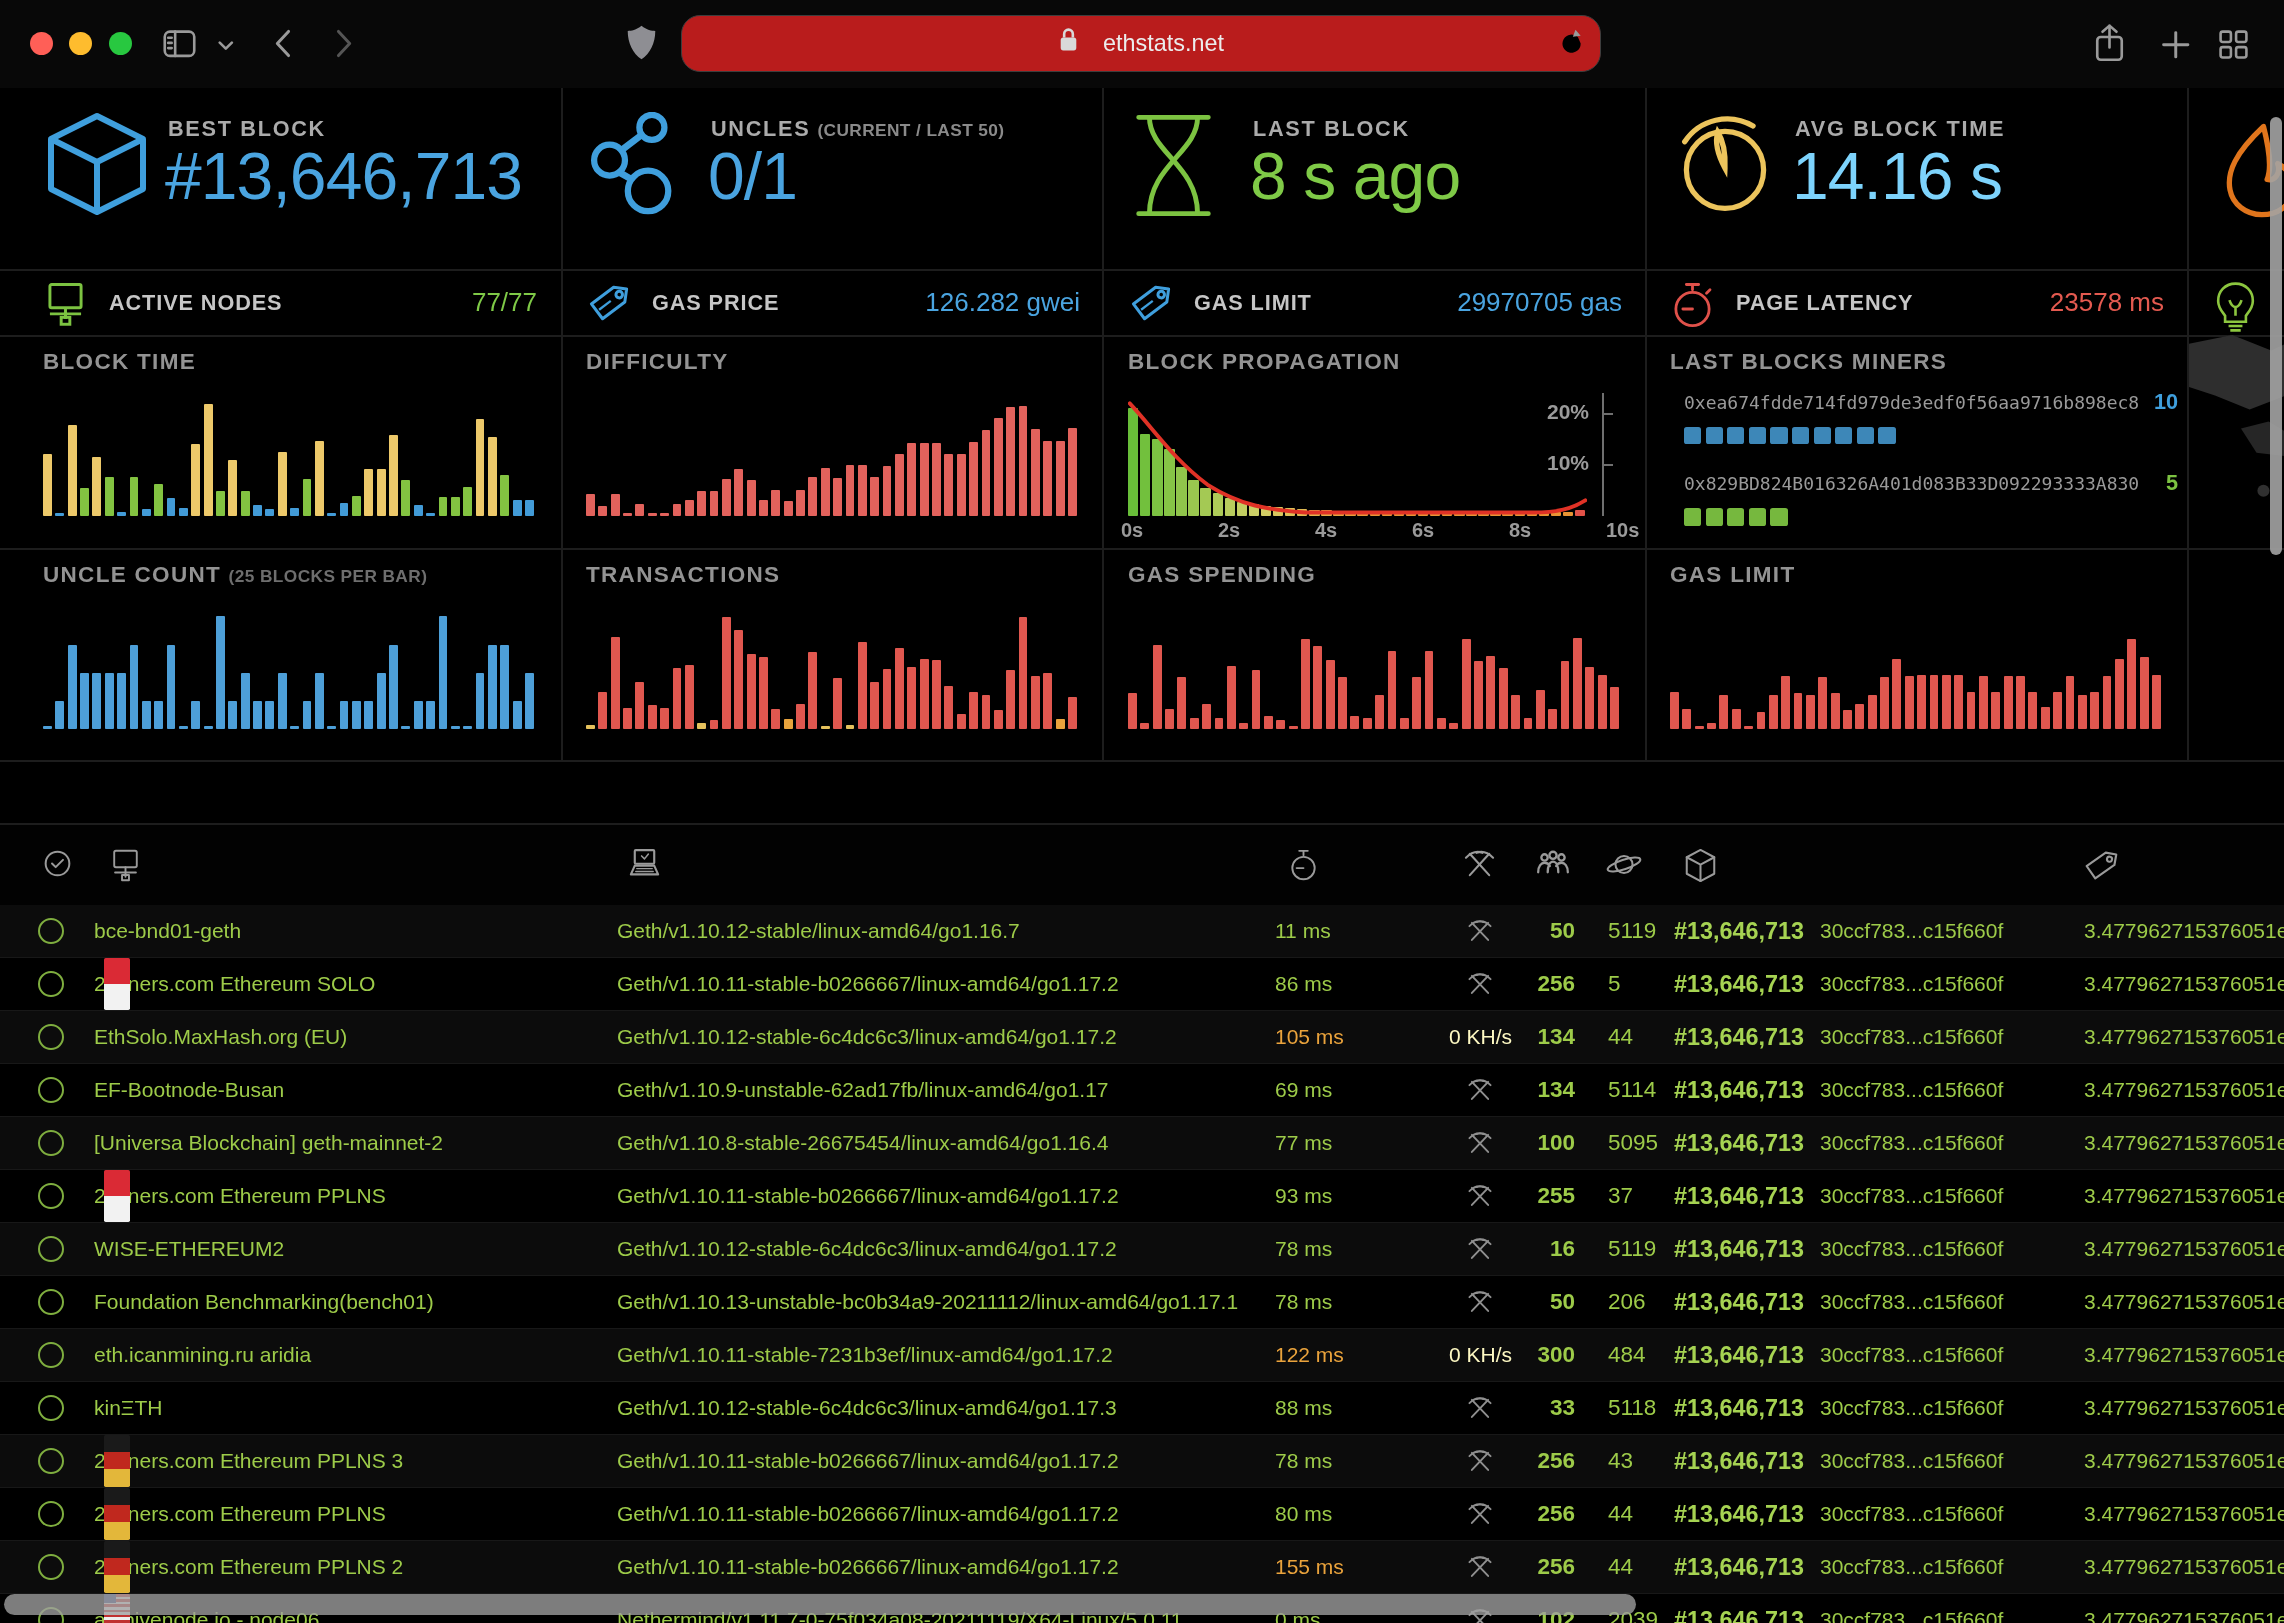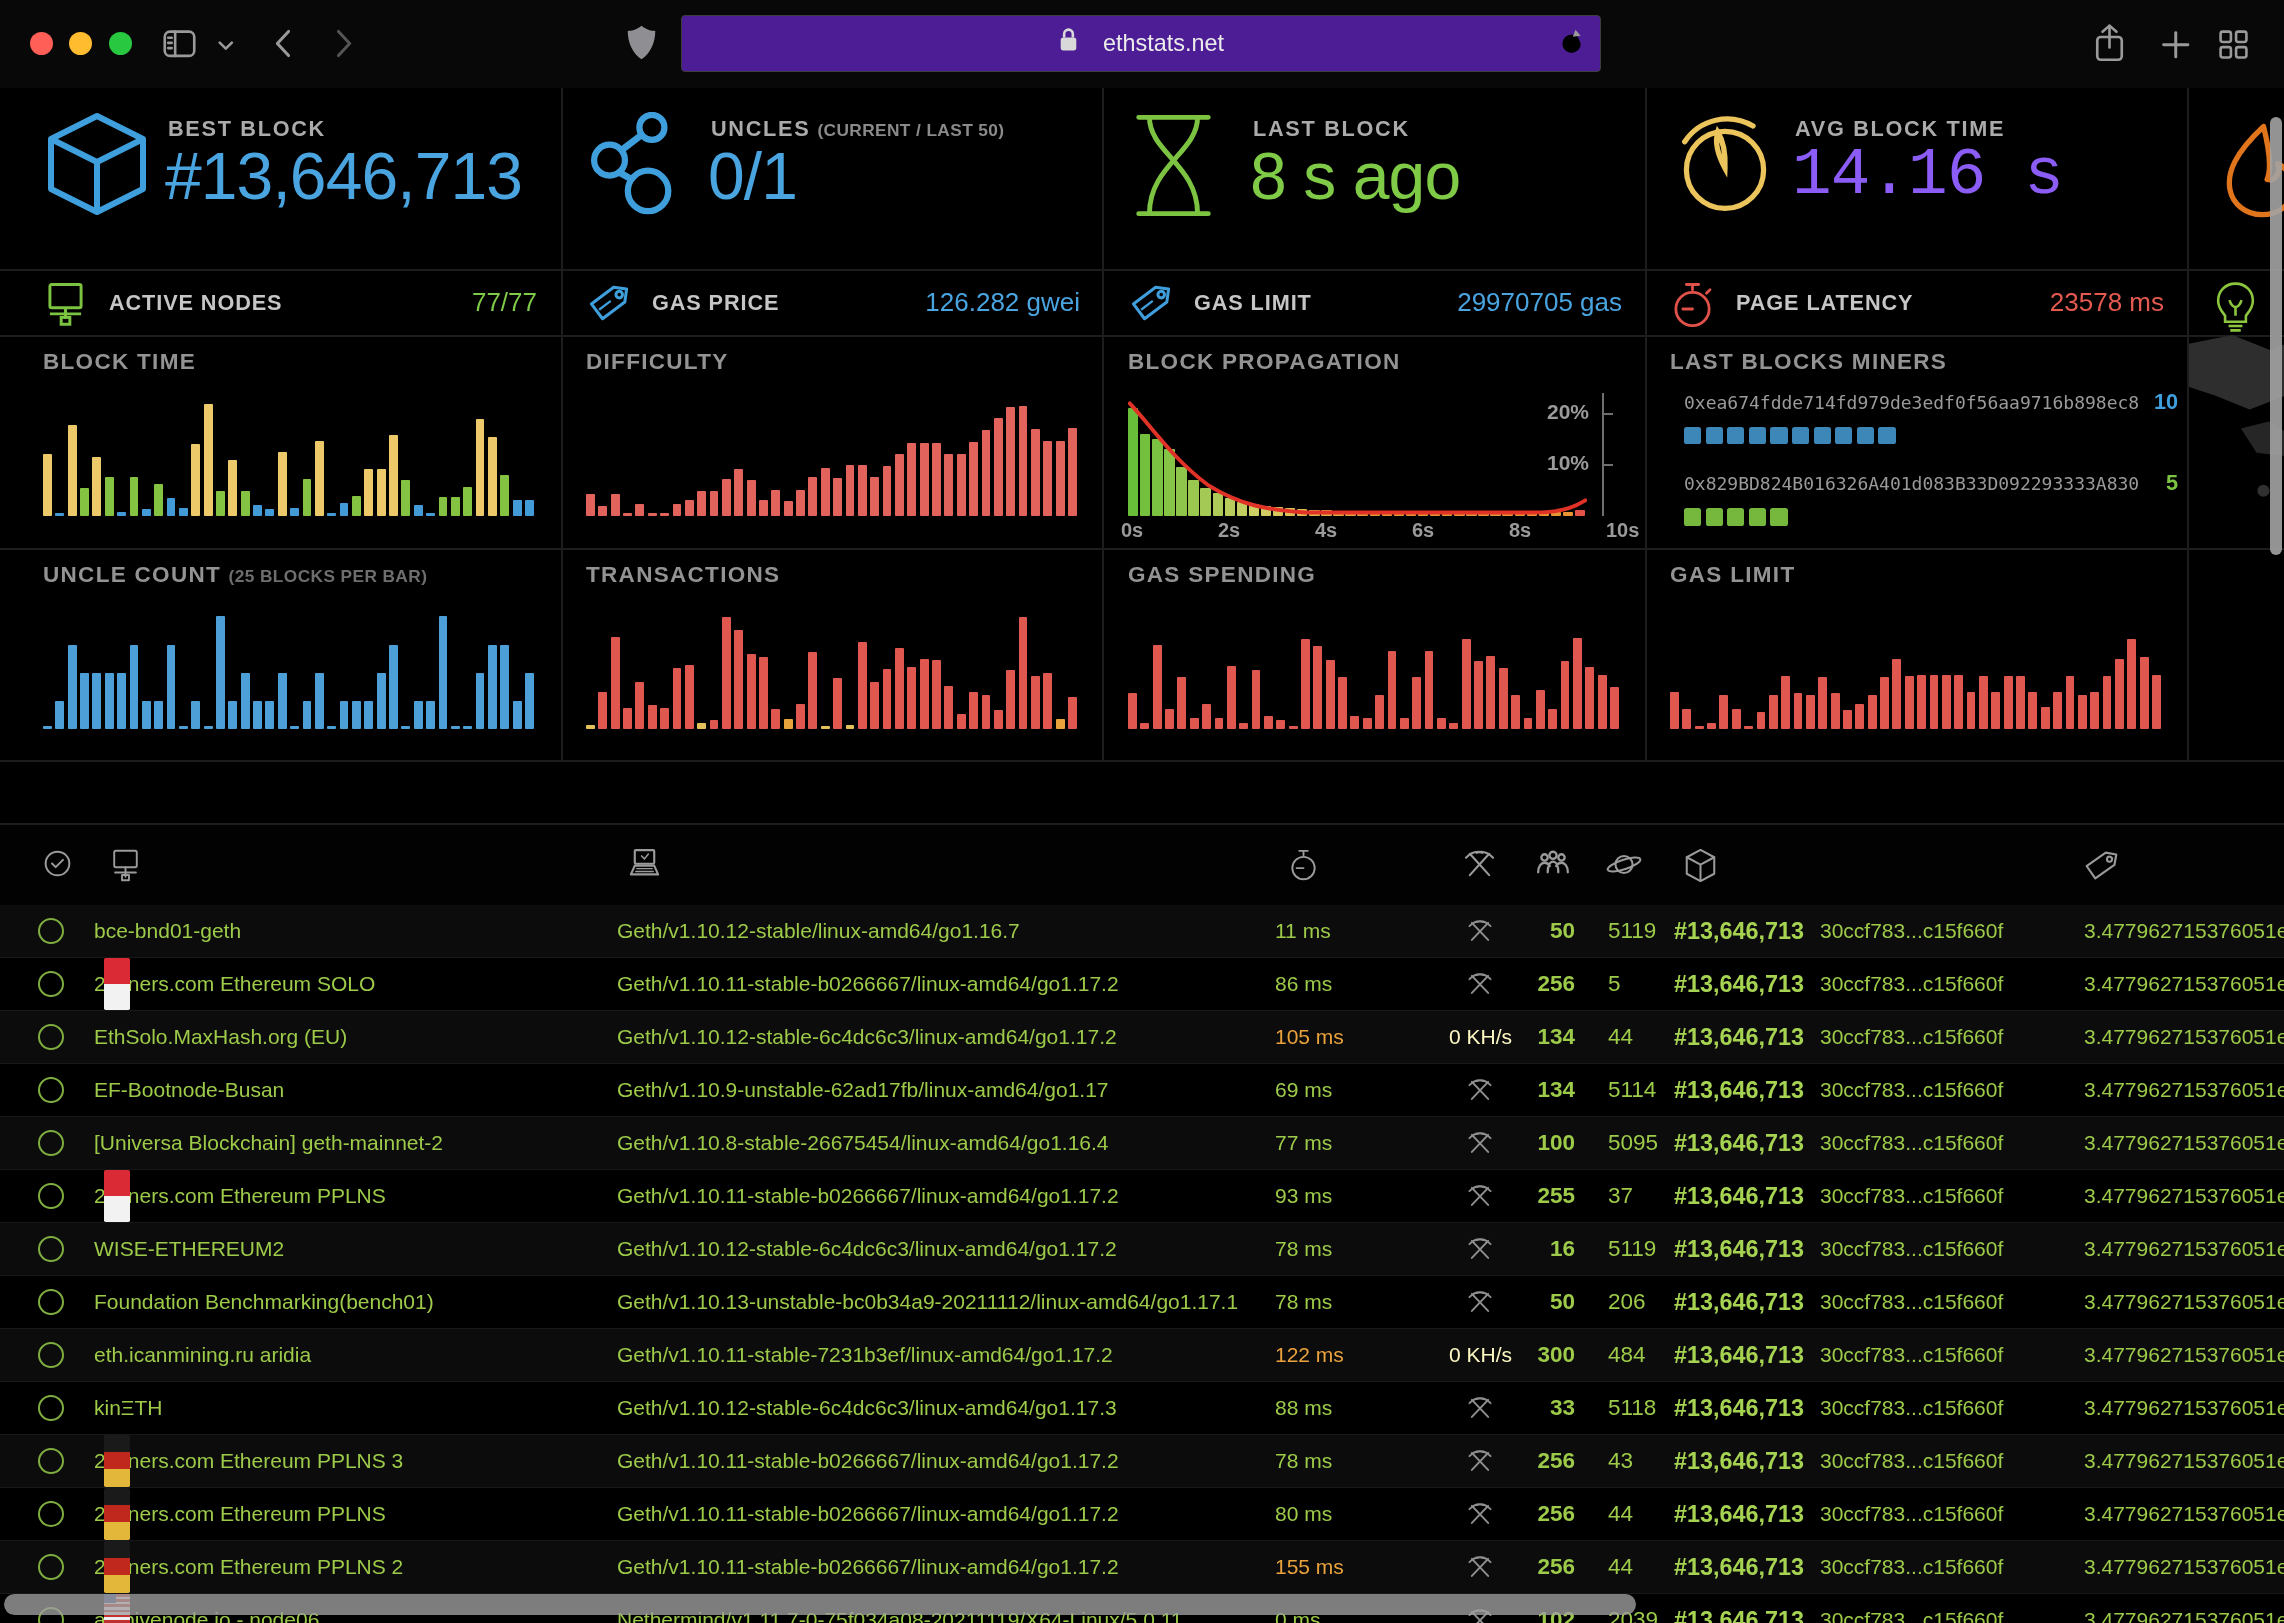--- a/index.html
+++ b/index.html
@@ -6,38 +6,38 @@
   #app{position:relative;width:2284px;height:1624px;background:#000;overflow:hidden;
        font-family:"Liberation Sans",sans-serif;color:#ddd;}
 
   
   .chrome{position:absolute;left:0;top:0;width:2284px;height:88px;background:#080808;}
   .tl{position:absolute;top:32px;width:23.4px;height:23.4px;border-radius:50%;}
   .tl.red{left:29.5px;background:#ff5f57;} .tl.yel{left:69px;background:#febc2e;} .tl.grn{left:109px;background:#28c840;}
   .cicon{position:absolute;}
   .cicon svg{stroke:#9a9a9a;fill:none;stroke-width:3;stroke-linecap:round;stroke-linejoin:round;}
   .cicon.dim svg{stroke:#555;}
-  .urlbar{position:absolute;left:681px;top:14.7px;width:918px;height:55px;background:#4c1d95;
-          border:1.7px solid #3d3d3d;border-radius:4px;display:flex;align-items:center;justify-content:center;
+  .urlbar{position:absolute;left:681px;top:14.7px;width:918px;height:55px;background:#b91c1c;
+          border:1.7px solid #3d3d3d;border-radius:19px;display:flex;align-items:center;justify-content:center;
           gap:24px;color:#ececec;font-size:23.4px;}
   .urlbar .refresh{position:absolute;right:14px;top:12px;}
 
   
   .vline{position:absolute;top:88px;height:672px;width:1.7px;background:#1d1d1d;}
   .hline{position:absolute;left:0;width:2284px;height:1.7px;background:#1d1d1d;}
 
   
   .panel{position:absolute;width:542px;}
   .c0{left:19px;} .c1{left:562px;} .c2{left:1104px;} .c3{left:1646px;} .c4{left:2189px;}
   .bigstat{top:88px;height:181px;}
   .bigicon{position:absolute;left:26px;top:24px;}
   .biglabel{position:absolute;left:149px;top:28px;font-size:21.7px;font-weight:bold;color:#ababab;letter-spacing:1.7px;}
   .biglabel .sub{font-size:17.3px;color:#8a8a8a;letter-spacing:0.4px;font-weight:bold;margin-left:7px;}
   .bigvalue{position:absolute;left:146px;top:50px;font-size:66px;font-weight:300;letter-spacing:-0.9px;}
-  .c-blue{color:#4aa4e0;} .c-green{color:#7fca47;} .c-yellow{color:#8b5cf6;font-family:Liberation Mono, monospace;} .c-red{color:#e45a50;}
+  .c-blue{color:#4aa4e0;} .c-green{color:#7fca47;} .c-yellow{color:#7dd3fc;} .c-red{color:#e45a50;}
 
   .smallstat{top:269px;height:67px;}
   .smicon{position:absolute;left:24px;top:12px;}
   .smlabel{position:absolute;left:90px;top:0;height:67px;display:flex;align-items:center;
            font-size:21.7px;font-weight:bold;color:#c6c6c6;letter-spacing:0.9px;}
   .smvalue{position:absolute;right:24px;top:0;height:67px;display:flex;align-items:center;font-size:26px;}
 
   .chartp{height:212px;}
   .r1{top:335px;} .r2{top:548px;}
   .ctitle{position:absolute;left:24px;top:14px;font-size:22.5px;font-weight:bold;color:#939393;letter-spacing:1.3px;}

